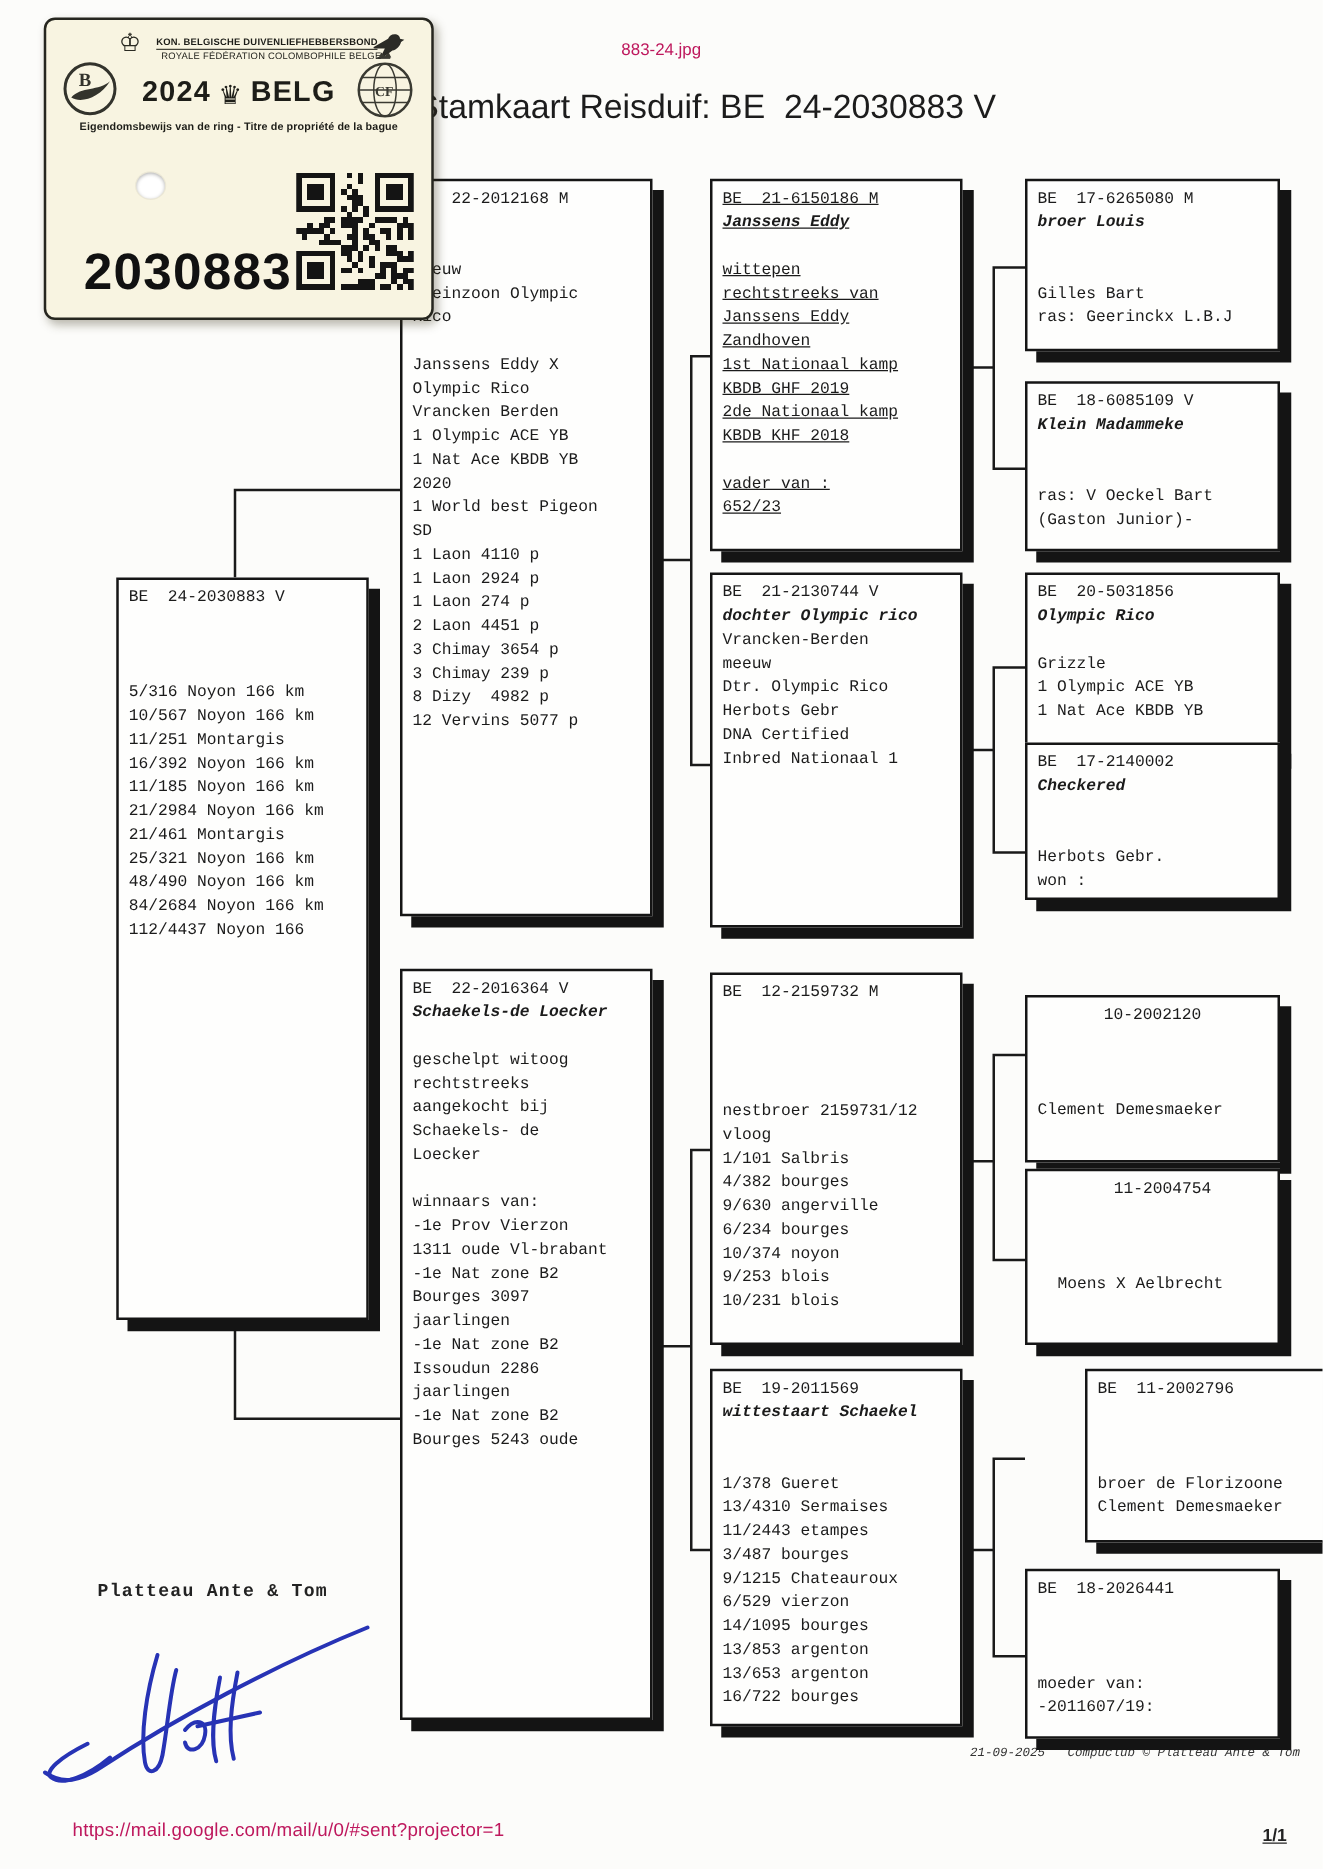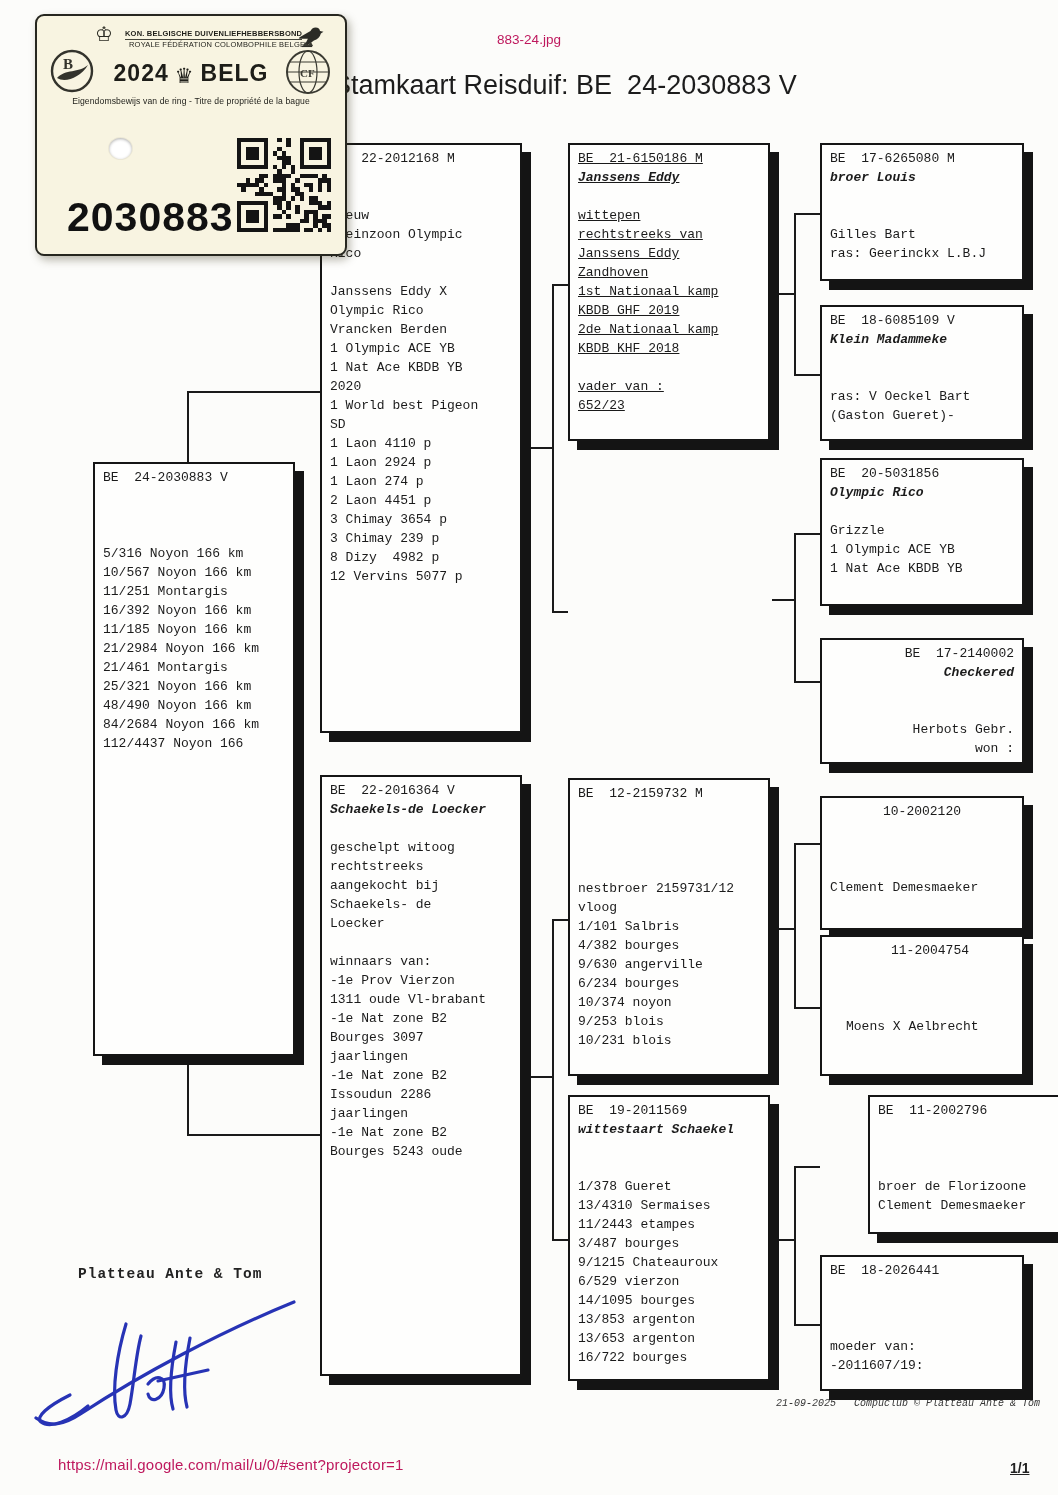--- a/index.html
+++ b/index.html
@@ -19,21 +19,21 @@
              border:2px solid #26261f;border-radius:9px;z-index:6;
              box-shadow:3px 4px 8px rgba(60,55,30,.35);color:#1d1d18;}
   .rc-fedline1{position:absolute;left:88px;top:13px;font-size:7.5px;font-weight:bold;letter-spacing:.2px;border-bottom:1px solid #44443a;padding-bottom:1px;}
   .rc-fedline2{position:absolute;left:92px;top:24px;font-size:7.5px;letter-spacing:.2px;}
   .rc-crown-small{position:absolute;left:58px;top:6px;font-size:20px;font-family:"DejaVu Sans",sans-serif;color:#2a2a22;}
   .rc-pigeon{position:absolute;right:20px;top:8px;}
   .rc-blogo{position:absolute;left:12px;top:32px;}
   .rc-yearline{position:absolute;left:0;top:44px;width:100%;text-align:center;font-size:23px;font-weight:bold;letter-spacing:1px;}
   .rc-yearline .rc-crown-big{font-size:21px;font-family:"DejaVu Sans",sans-serif;vertical-align:-2px;padding:0 6px;}
   .rc-globe{position:absolute;right:10px;top:24px;}
-  .rc-ownership{position:absolute;left:0;top:80px;width:100%;text-align:center;font-size:8.6px;font-weight:normal;letter-spacing:.1px;}
+  .rc-ownership{position:absolute;left:0;top:80px;width:100%;text-align:center;font-size:8.6px;font-weight:bold;letter-spacing:.1px;}
   .rc-hole{position:absolute;left:72px;top:122px;width:23px;height:21px;background:#fff;border-radius:50%;
            box-shadow:inset 0 1px 3px rgba(0,0,0,.3), 0 0 0 1px rgba(0,0,0,.05);}
   .rc-number{position:absolute;left:30px;top:178px;font-size:41px;font-weight:800;letter-spacing:1px;color:#111;}
   .rc-qr{position:absolute;right:14px;top:122px;}
 
   
   .pbox{position:absolute;box-sizing:border-box;background:#fefefd;border:2px solid #151515;
         box-shadow:9px 9px 0 #141414;padding:4px 8px;z-index:3;
         font-family:"Liberation Mono",monospace;font-size:13px;line-height:19px;color:#1b1b1b;}
   .pbox .ring{white-space:pre;min-height:19px;}
@@ -44,21 +44,21 @@
   #box-subject{left:93px;top:462px;width:202px;height:594px;}
   #box-father {left:320px;top:143px;width:202px;height:590px;z-index:4;}
   #box-mother {left:320px;top:775px;width:202px;height:601px;}
   #box-gp1{left:568px;top:143px;width:202px;height:298px;text-decoration:underline;}
   #box-gp2{left:568px;top:458px;width:202px;height:284px;}
   #box-gp3{left:568px;top:778px;width:202px;height:298px;}
   #box-gp4{left:568px;top:1095px;width:202px;height:286px;}
   #box-ggp1{left:820px;top:143px;width:204px;height:138px;}
   #box-ggp2{left:820px;top:305px;width:204px;height:136px;}
   #box-ggp3{left:820px;top:458px;width:204px;height:148px;}
-  #box-ggp4{left:820px;top:638px;width:204px;height:126px;text-align:right;}
+  #box-ggp4{left:820px;top:594px;width:204px;height:126px;}
   #box-ggp5{left:820px;top:775px;width:204px;height:134px;margin-top:21px;}
   #box-ggp6{left:820px;top:935px;width:204px;height:141px;padding-left:24px;}
   #box-ggp7{left:868px;top:1095px;width:204px;height:139px;}
   #box-ggp8{left:820px;top:1255px;width:204px;height:136px;}
 
   .connectors{position:absolute;left:0;top:0;z-index:1;}
 
   
   .owner-name{position:absolute;left:78px;top:1266px;font-family:"Liberation Mono",monospace;
               font-size:14.5px;font-weight:600;letter-spacing:1px;color:#222;}
@@ -180,20 +180,30 @@
 Zandhoven
 1st Nationaal kamp
 KBDB GHF 2019
 2de Nationaal kamp
 KBDB KHF 2018
 
 vader van :
 652/23</div>
   </div>
 
+  <div class="pbox" id="box-gp2">
+    <div class="ring">BE  21-2130744 V</div>
+    <div class="name">dochter Olympic rico</div>
+    <div class="lines">Vrancken-Berden
+meeuw
+Dtr. Olympic Rico
+Herbots Gebr
+DNA Certified
+Inbred Nationaal 1</div>
+  </div>
 
   <div class="pbox" id="box-gp3">
     <div class="ring">BE  12-2159732 M</div>
     <div class="name"></div>
     <div class="lines">
 
 
 nestbroer 2159731/12
 vloog
 1/101 Salbris
@@ -230,21 +240,21 @@
 Gilles Bart
 ras: Geerinckx L.B.J</div>
   </div>
 
   <div class="pbox" id="box-ggp2">
     <div class="ring">BE  18-6085109 V</div>
     <div class="name">Klein Madammeke</div>
     <div class="lines">
 
 ras: V Oeckel Bart
-(Gaston Gueret)-</div>
+(Gaston Junior)-</div>
   </div>
 
   <div class="pbox" id="box-ggp3">
     <div class="ring">BE  20-5031856</div>
     <div class="name">Olympic Rico</div>
     <div class="lines">
 Grizzle
 1 Olympic ACE YB
 1 Nat Ace KBDB YB</div>
   </div>

